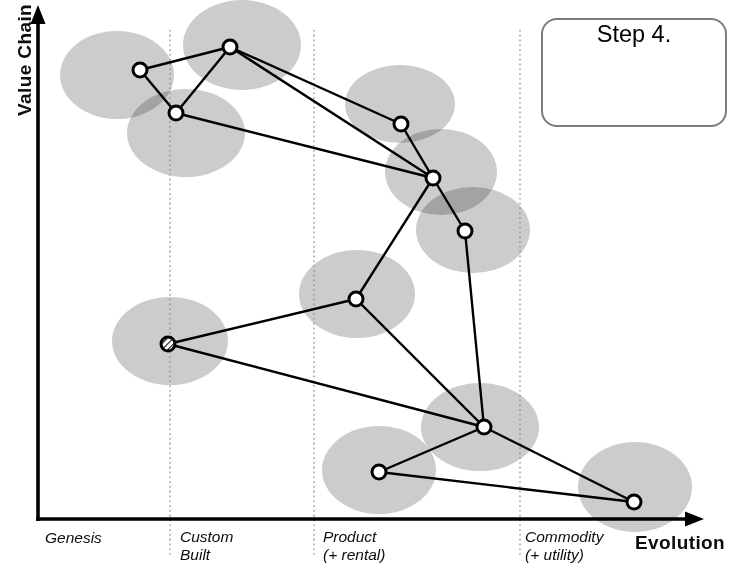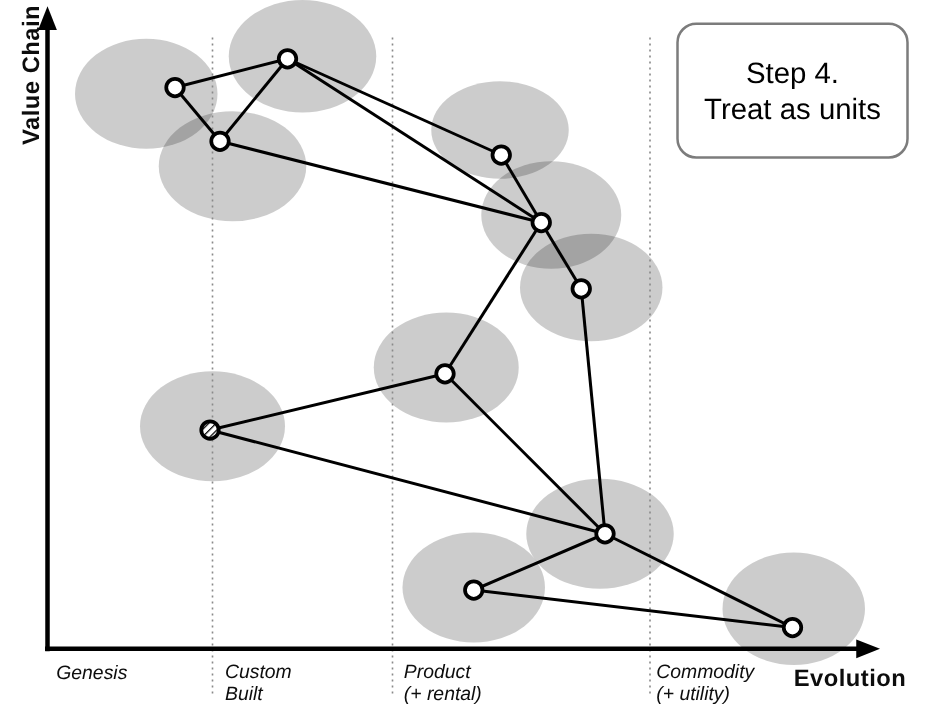--- a/index.html
+++ b/index.html
@@ -30,21 +30,21 @@
     top: 18px;
     width: 186px;
     height: 109px;
     box-sizing: border-box;
     border: 2px solid #7c7c7c;
     border-radius: 16px;
     background: #ffffff;
     display: flex;
     flex-direction: column;
     align-items: center;
-    justify-content: center;
+    justify-content: flex-start;
     font-size: 23.5px;
     line-height: 29px;
     color: #000000;
     text-align: center;
   }
 </style>
 </head>
 <body>
 
 <div class="canvas">
@@ -121,16 +121,15 @@
     <text class="stage-label" x="180" y="542">Custom</text>
     <text class="stage-label" x="180" y="560">Built</text>
     <text class="stage-label" x="323" y="542">Product</text>
     <text class="stage-label" x="323" y="560">(+ rental)</text>
     <text class="stage-label" x="525" y="542">Commodity</text>
     <text class="stage-label" x="525" y="560">(+ utility)</text>
   </svg>
 
   <div class="annotation-box">
     <span>Step 4.</span>
-    <span>Treat as units</span>
   </div>
 
 </div>
 
 </body></html>

